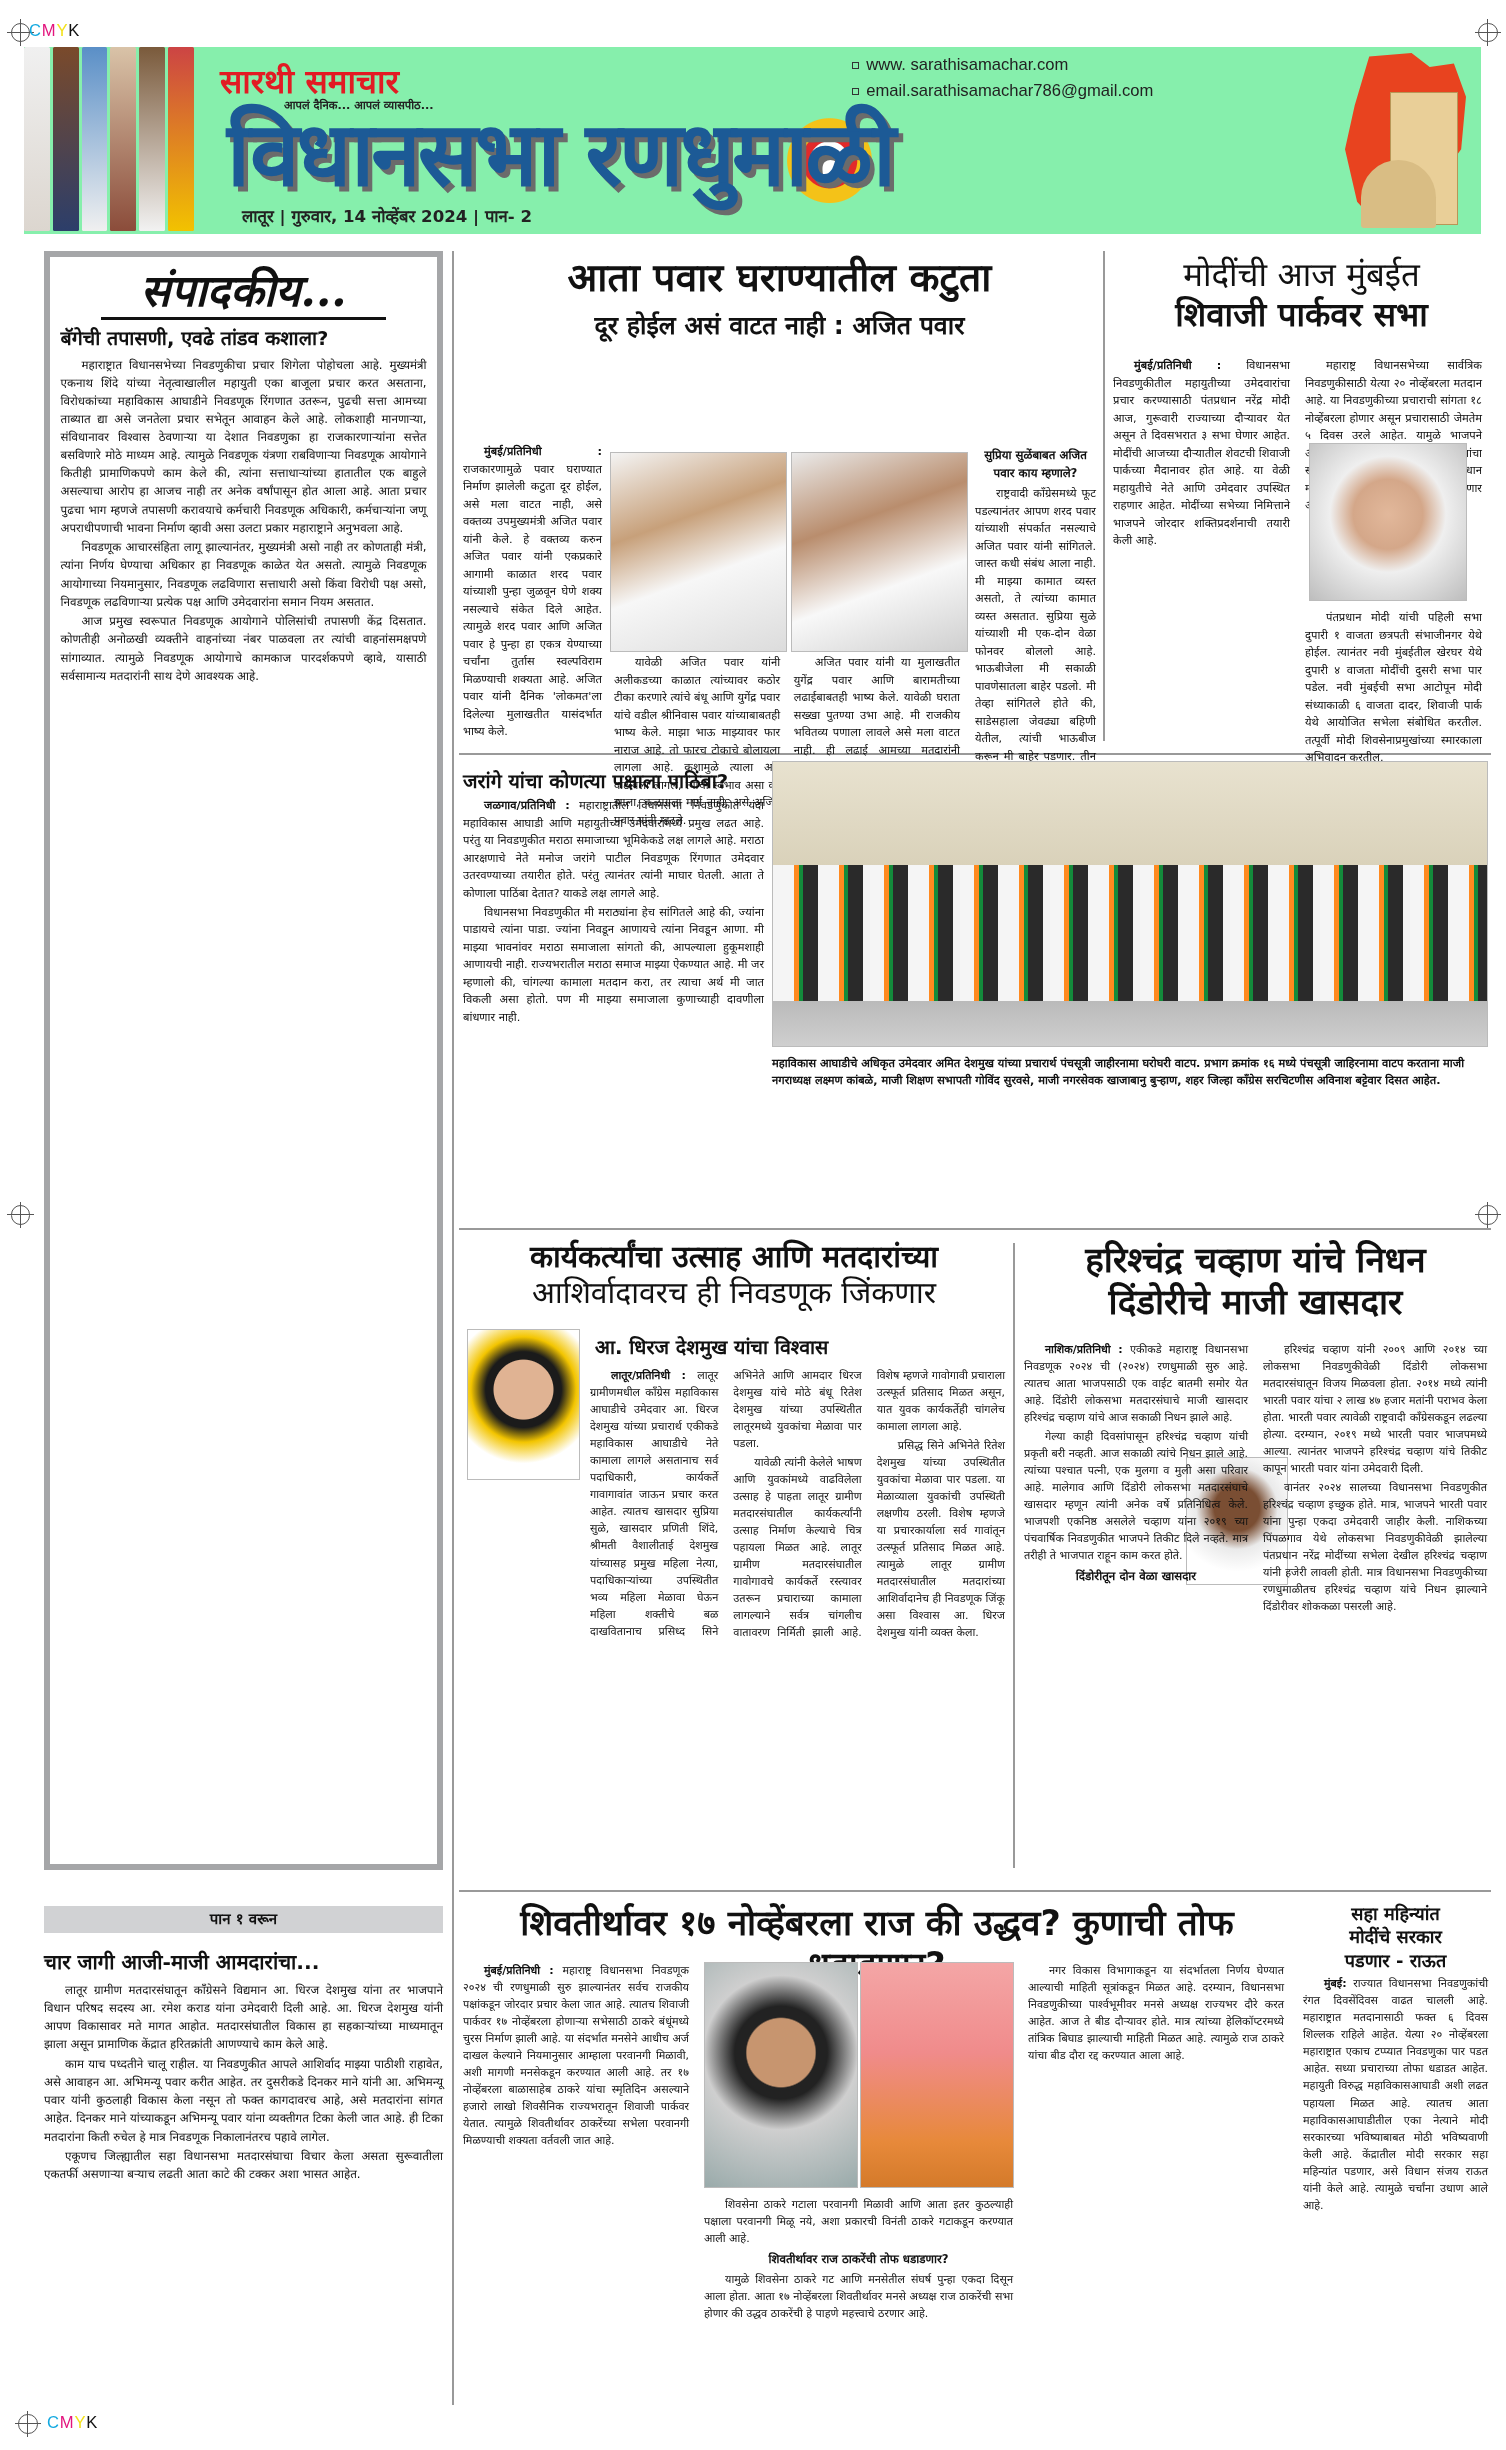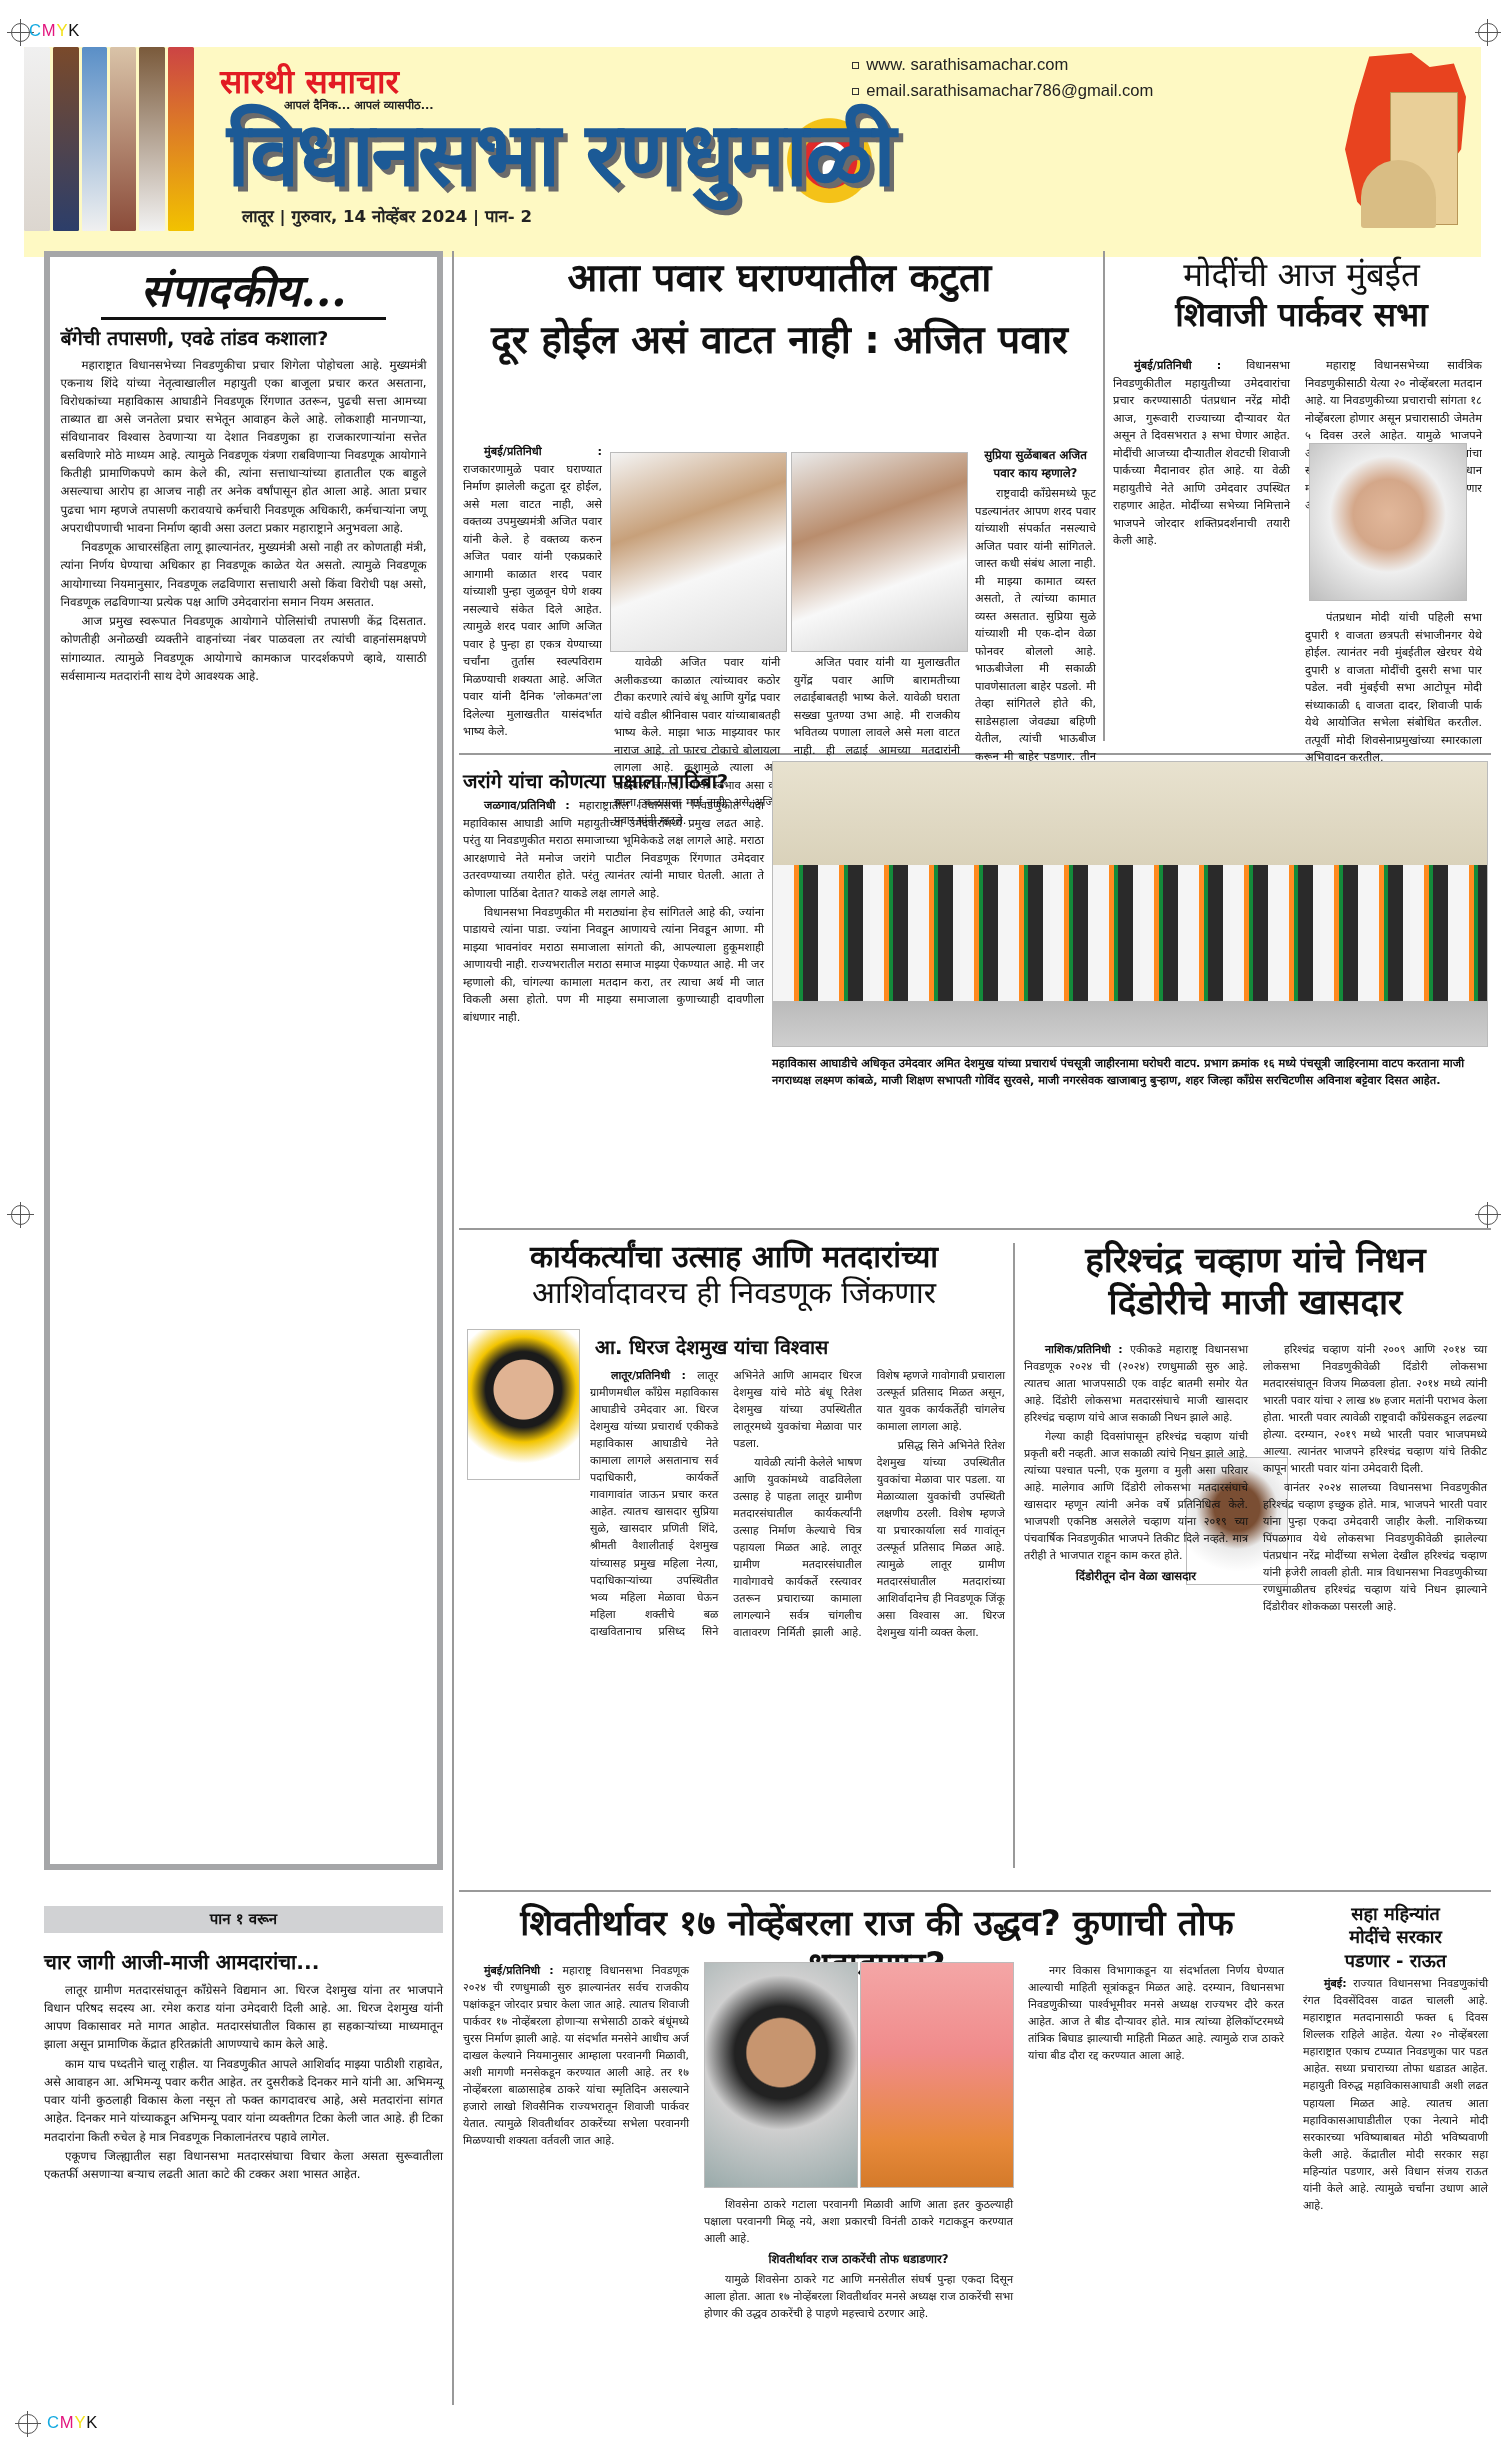--- a/index.html
+++ b/index.html
@@ -6,21 +6,21 @@
   html,body{width:1506px;height:2450px;background:#fff;overflow:hidden}
   body{position:relative;font-family:"DejaVu Sans","Liberation Sans",sans-serif;color:#111}
   .abs{position:absolute}
   .reg{position:absolute;width:19.6px;height:19.6px;border:1.1px solid #555;border-radius:50%}
   .reg::before{content:"";position:absolute;left:-4.5px;right:-4.5px;top:8.3px;height:1.1px;background:#555}
   .reg::after{content:"";position:absolute;top:-4.5px;bottom:-4.5px;left:8.3px;width:1.1px;background:#555}
   .cmyk{position:absolute;font-family:"Liberation Sans",sans-serif;font-size:16.6px;letter-spacing:0.8px}
   .cmyk .c{color:#13a9e0}.cmyk .m{color:#e3157e}.cmyk .y{color:#f3e11a}.cmyk .k{color:#111}
 
   
-  .mast{position:absolute;left:24px;top:47px;width:1457px;height:210px;background:#fef9c3}
+  .mast{position:absolute;left:24px;top:47px;width:1457px;height:187px;background:#86efac}
   .faces{position:absolute;left:0;top:0;width:170px;height:184px;display:flex;gap:3px}
   .face{flex:1;height:100%;border-radius:1.5px}
   .brand{position:absolute;left:196px;top:10.5px;font-family:"DejaVu Serif",serif;font-weight:bold;font-size:33px;color:#e21b23}
   .tagline{position:absolute;left:260px;top:50px;font-size:11.3px;font-weight:bold;color:#222}
   .bigtitle{position:absolute;left:203px;top:63px;font-family:"DejaVu Sans",sans-serif;font-weight:900;font-size:89px;color:#1c5a96;letter-spacing:-3px;text-shadow:4.5px 4.5px 0 #6b6b6b;line-height:1}
   .dateline{position:absolute;left:218px;top:157px;font-size:16.6px;font-weight:bold;color:#222}
   .web{position:absolute;left:828px;top:7.5px;font-family:"Liberation Sans",sans-serif;font-size:16.6px;color:#222}
   .web div{margin-bottom:6px}
   .web span.sq{display:inline-block;width:6.8px;height:6.8px;border:1.1px solid #333;margin-right:7.5px;vertical-align:middle}
   .map{position:absolute;right:15px;top:6px;width:121px;height:175px;background:#e8431f;clip-path:polygon(20% 2%,55% 0,70% 8%,90% 6%,100% 25%,96% 55%,80% 70%,70% 95%,30% 100%,10% 85%,0 55%,8% 30%)}
@@ -104,21 +104,21 @@
 
 <div class="vr" style="left:452px;top:251px;height:2154px"></div>
 <div class="vr" style="left:1103px;top:251px;height:490px"></div>
 <div class="vr" style="left:1013px;top:1243px;height:625px"></div>
 <div class="hr" style="left:459px;top:753px;width:1032px"></div>
 <div class="hr" style="left:459px;top:1228px;width:1032px"></div>
 <div class="hr" style="left:459px;top:1890px;width:1032px"></div>
 
 <article class="abs" style="left:463px;top:255px;width:633px">
   <h1 class="h-big" style="font-size:39px">आता पवार घराण्यातील कटुता</h1>
-  <h1 class="h-big" style="font-size:39px;margin-top:15px">दूर होईल असं वाटत नाही : अजित पवार</h1>
+  <h1 class="h-big" style="font-size:25px;margin-top:9px">दूर होईल असं वाटत नाही : अजित पवार</h1>
   <div class="abs photo" style="left:147px;top:197px;width:177px;height:200px;background:linear-gradient(160deg,#f4f4f4 0%,#c7a07a 35%,#f7f7f7 60%,#dcdcdc 100%)"></div>
   <div class="abs photo" style="left:328px;top:197px;width:177px;height:200px;background:linear-gradient(160deg,#eaeaea 0%,#b98d6d 35%,#f8f8f8 65%,#cfcfcf 100%)"></div>
   <div class="body" style="position:absolute;left:0;top:188px;width:139px;font-size:11.3px">
     <p><b class="lead">मुंबई/प्रतिनिधी :</b> <span>राजकारणामुळे पवार घराण्यात निर्माण झालेली कटुता दूर होईल, असे मला वाटत नाही, असे वक्तव्य उपमुख्यमंत्री अजित पवार यांनी केले. हे वक्तव्य करुन अजित पवार यांनी एकप्रकारे आगामी काळात शरद पवार यांच्याशी पुन्हा जुळवून घेणे शक्य नसल्याचे संकेत दिले आहेत. त्यामुळे शरद पवार आणि अजित पवार हे पुन्हा हा एकत्र येण्याच्या चर्चांना तुर्तास स्वल्पविराम मिळण्याची शक्यता आहे. अजित पवार यांनी दैनिक 'लोकमत'ला दिलेल्या मुलाखतीत यासंदर्भात भाष्य केले.</span></p>
   </div>
   <div class="body" style="position:absolute;left:151px;top:399px;width:346px;font-size:11.3px;column-count:2;column-gap:13.6px">
     <p>यावेळी अजित पवार यांनी अलीकडच्या काळात त्यांच्यावर कठोर टीका करणारे त्यांचे बंधू आणि युगेंद्र पवार यांचे वडील श्रीनिवास पवार यांच्याबाबतही भाष्य केले. माझा भाऊ माझ्यावर फार नाराज आहे. तो फारच टोकाचे बोलायला लागला आहे. कशामुळे त्याला असे वाटायला लागले, त्याचा स्वभाव असा का झाला, कळायला मार्ग नाही, असे अजित पवार यांनी म्हटले.</p>
     <p>अजित पवार यांनी या मुलाखतीत युगेंद्र पवार आणि बारामतीच्या लढाईबाबतही भाष्य केले. यावेळी घराता सख्खा पुतण्या उभा आहे. मी राजकीय भवितव्य पणाला लावले असे मला वाटत नाही. ही लढाई आमच्या मतदारांनी हातात घेतली आहे. जसे लोकसभेला त्यांनी ठरवले होते, सुप्रिया सुळे आणि विधानसभेला दादा त्या पद्धतीने ते करतील, असे अजित पवार यांनी म्हटले.</p>
   </div>
   <div class="body" style="position:absolute;left:512px;top:188px;width:121px;font-size:11.3px">

